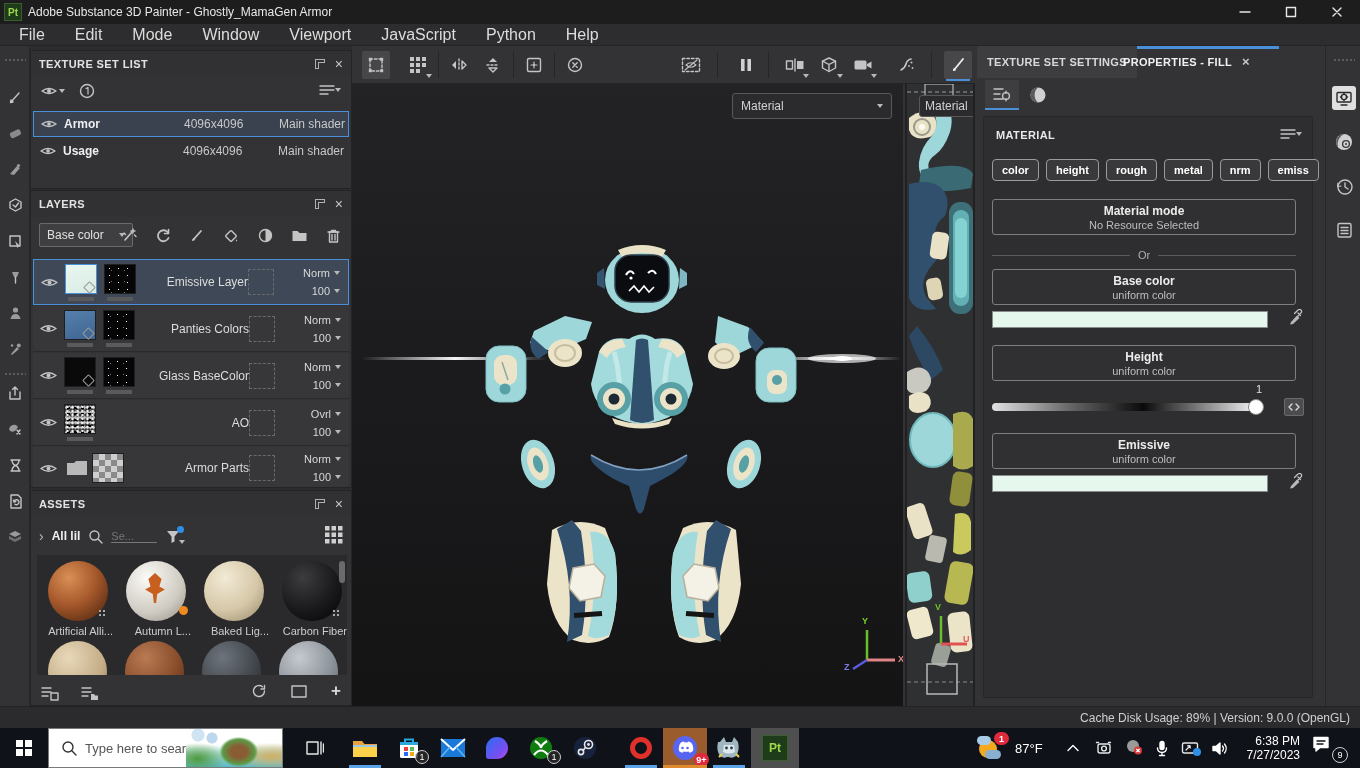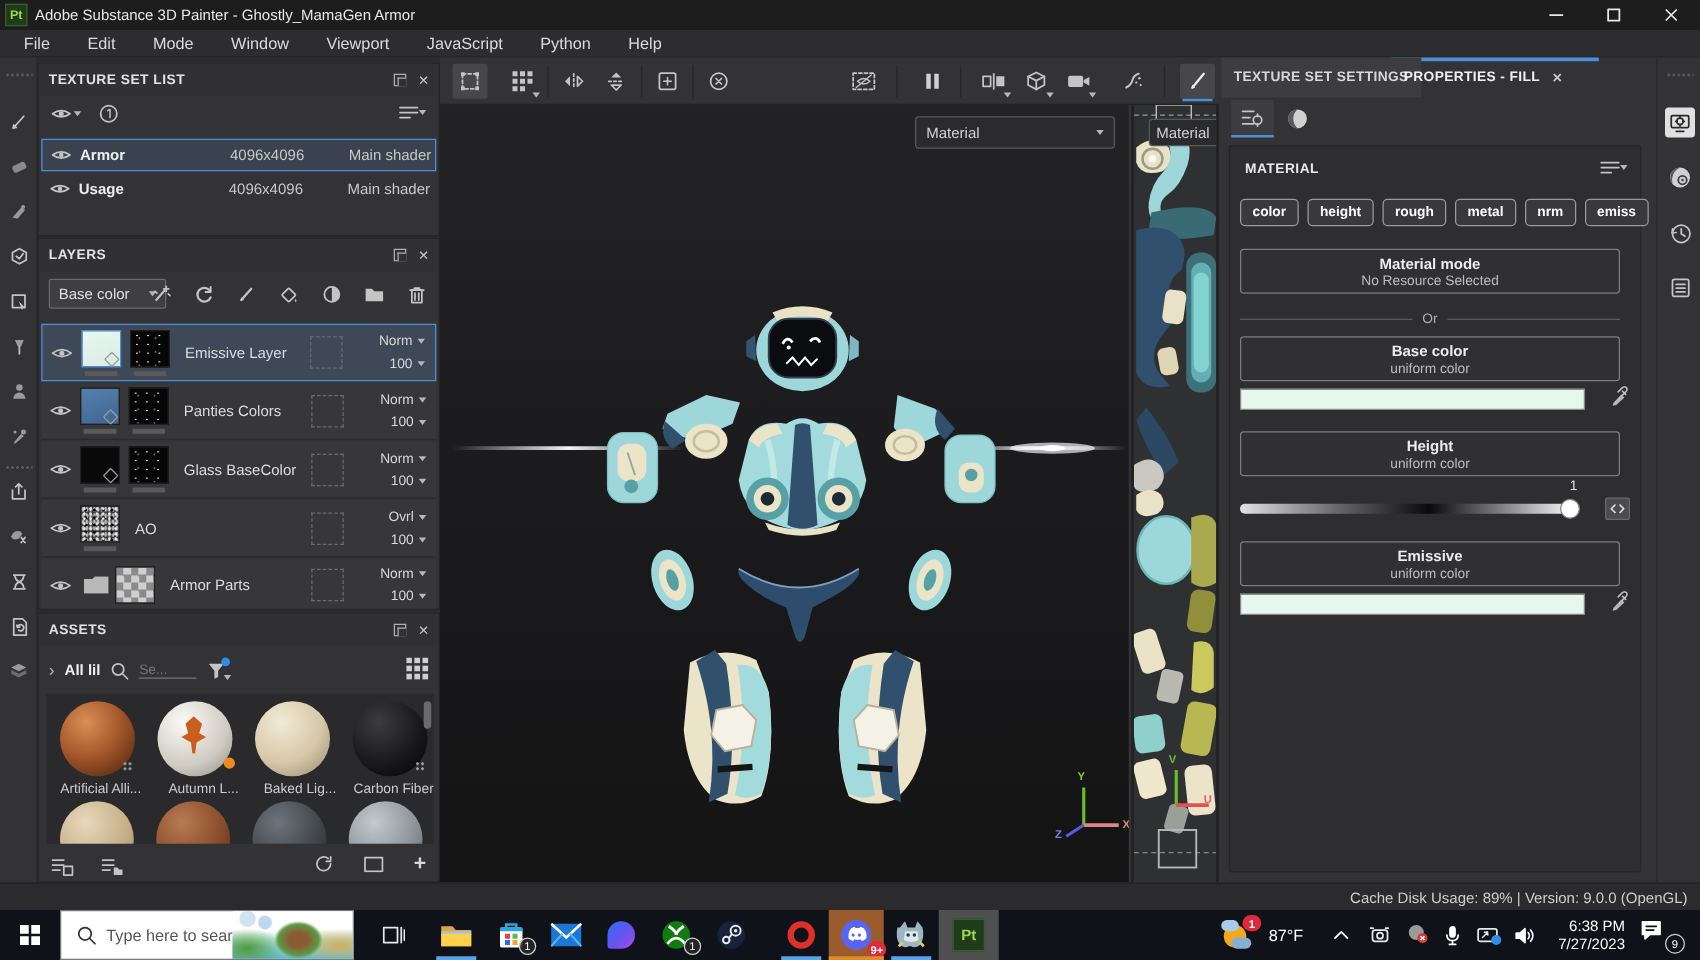--- a/index.html
+++ b/index.html
@@ -21,21 +21,21 @@
   #titlebar { left:0; top:0; width:1360px; height:24px; background:#1d1d1d; display:flex; align-items:center; }
   .app-badge { width:18px; height:18px; margin:0 6px 0 4px; background:#1e3b1a; border:1px solid #3c5c30;
                color:#9fd84a; font-weight:bold; font-size:10px; display:flex; align-items:center; justify-content:center; }
   #titlebar .title { color:#e8e8e8; font-size:12px; }
   .win-btns { margin-left:auto; display:flex; height:24px; }
   .win-btn { width:46px; height:24px; display:flex; align-items:center; justify-content:center; }
 
   
   #menubar { left:0; top:24px; width:1360px; height:22px; background:#2d2d2f; border-bottom:1px solid #242426;
              display:flex; align-items:center; padding-left:4px; }
-  .menu-item { padding:0 15px; color:#dcdcdc; font-size:13px; height:22px; line-height:22px; }
+  .menu-item { padding:0 15px; color:#dcdcdc; font-size:16px; height:22px; line-height:22px; }
 
   
   #lefttools { left:0; top:46px; width:30px; height:660px; background:#333335; border-right:1px solid #272729; }
   .ltool { position:absolute; left:4px; width:22px; height:22px; display:flex; align-items:center; justify-content:center; }
 
   
   #leftdock { left:30px; top:46px; width:322px; height:660px; background:#2c2c2e; }
   .panel { position:absolute; left:0; width:322px; background:#333335; border:1px solid #242426; }
   .panel-header { height:26px; display:flex; align-items:center; padding:0 8px; background:#313133; }
   .panel-title { font-weight:bold; font-size:11px; letter-spacing:.4px; color:#e2e2e2; }
@@ -54,21 +54,21 @@
 
   
   .sel-box { background:#3f3f41; border:1px solid #6a6a6c; border-radius:2px; height:24px;
              display:flex; align-items:center; padding:0 7px; gap:7px; color:#e0e0e0; font-size:12px; }
   .layer-row { position:absolute; left:2px; width:316px; height:46px; display:flex; align-items:center;
                border-bottom:1px solid #2a2a2c; background:#37373a; }
   .layer-sel { border:1px solid #4a90d9; background:#3e4856; }
   .thumbwrap { width:34px; margin-right:5px; display:flex; flex-direction:column; align-items:center; }
   .thumb { width:32px; height:30px; border:1px solid #1f1f1f; position:relative; }
   .thumb-bar { width:26px; height:4px; background:#5a5a5c; margin-top:3px; }
-  .lay-name { flex:1; font-size:12px; color:#dcdcdc; padding-left:6px; white-space:nowrap; overflow:hidden; }
+  .lay-name { flex:1; font-size:12px; color:#dcdcdc; padding-left:6px; white-space:nowrap; overflow:hidden;text-align:right; }
   .dash-box { width:26px; height:26px; border:1px dashed #6a6a6c; margin-right:10px; flex:none; }
   .blend-col { width:64px; display:flex; flex-direction:column; align-items:flex-end; gap:6px; padding-right:8px; }
   .blend-col .line { display:flex; align-items:center; gap:4px; color:#d8d8d8; font-size:11px; }
   .t-mint { background:linear-gradient(160deg,#e9f7f0,#d8ece4); }
   .t-blue { background:linear-gradient(160deg,#5580ad,#3f6591); }
   .t-black { background:#0a0a0a; }
   .t-mask { background:#060606; background-image:radial-gradient(#fff 0.6px, transparent 1px), radial-gradient(#777 0.6px, transparent 1px); background-size:9px 7px, 13px 11px; }
   .t-noise { background:#3a3a3a; background-image:radial-gradient(#f0f0f0 1px, transparent 1.4px), radial-gradient(#000 1.2px, transparent 1.5px), radial-gradient(#bbb 1px, transparent 1.3px); background-size:5px 4px, 7px 6px, 3px 5px; }
   .t-checker { background-image:conic-gradient(#cfcfcf 90deg,#8a8a8a 90deg 180deg,#cfcfcf 180deg 270deg,#8a8a8a 270deg); background-size:12px 12px; }
   .bucket-glyph { position:absolute; right:2px; bottom:1px; width:9px; height:9px; border:1.2px solid #9a9a9a; transform:rotate(45deg); border-radius:1px; }

